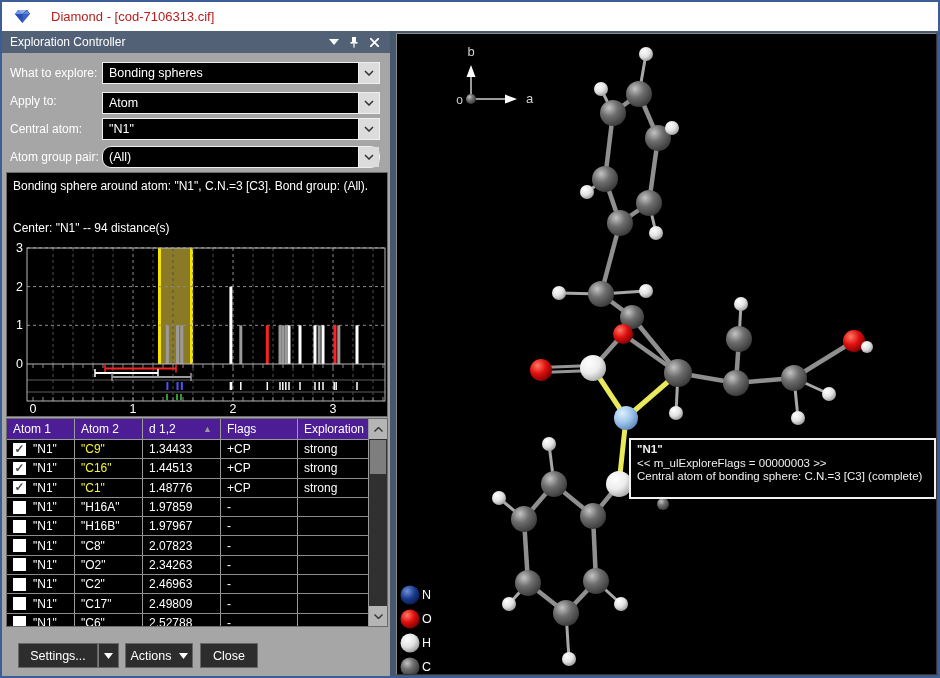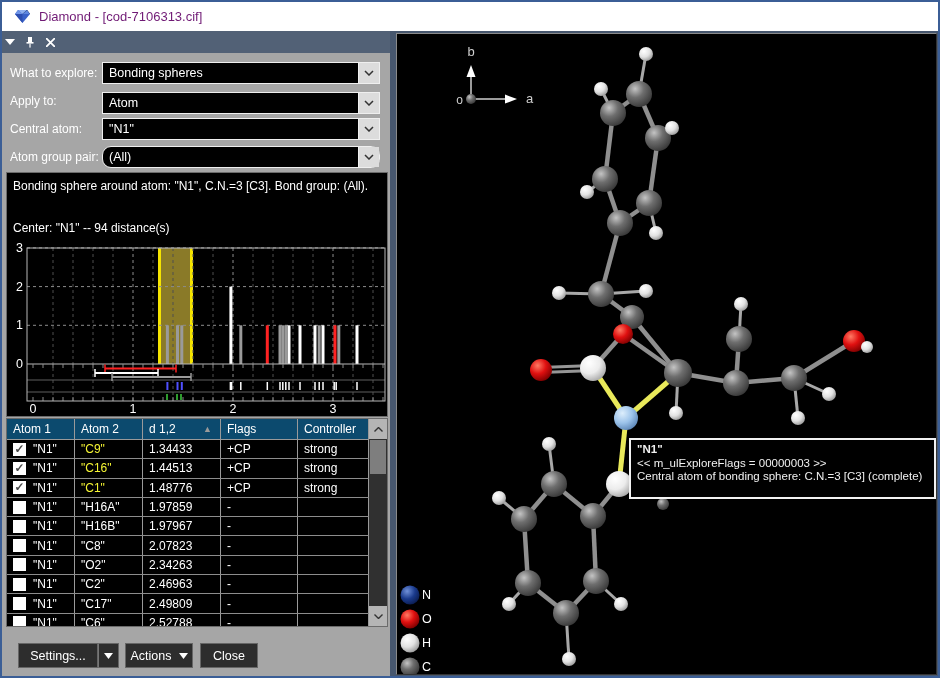--- a/index.html
+++ b/index.html
@@ -1,21 +1,21 @@
 <!DOCTYPE html>
 <html><head>
 <meta charset="utf-8">
 <style>
   * { margin:0; padding:0; box-sizing:border-box; }
   html,body { width:940px; height:678px; overflow:hidden; background:#3b5e96;
               font-family:"Liberation Sans", sans-serif; }
   .abs { position:absolute; }
   #titlebar { left:2px; top:2px; width:936px; height:29px; background:#ffffff;
               display:flex; align-items:center; }
-  #titlebar .title { font-size:13px; color:#701a75; margin-left:8px; }
+  #titlebar .title { font-size:13px; color:#b91c1c; margin-left:20px; }
   #app-icon { margin-left:12px; width:17px; height:15px; }
   #workspace { left:2px; top:31px; width:936px; height:645px; background:#47576e; }
 
   
   #panel { left:0; top:0; width:388px; height:645px; background:#a6a6a6; }
   #panel-header { left:0; top:0; width:388px; height:22px; background:#526176;
                   display:flex; align-items:center; color:#fff; font-size:12px; }
   #panel-header .ptitle { margin-left:8px; flex:1; }
   .hicon { width:16px; height:16px; display:flex; align-items:center; justify-content:center; margin-right:4px; cursor:default; }
 
@@ -27,21 +27,21 @@
                  display:flex; align-items:center; justify-content:center; }
 
   #info-panel { left:4px; top:141px; width:382px; height:245px; background:#000;
                 border:1px solid #6b6b6b; color:#fff; }
   #info-line   { position:absolute; left:6px; top:6px;  font-size:12px; white-space:nowrap; }
   #center-line { position:absolute; left:6px; top:48px; font-size:12px; white-space:nowrap; }
   #chart-svg { position:absolute; left:0; top:70px; }
 
   #table { left:4px; top:387px; width:382px; height:209px; background:#000; border:1px solid #6b6b6b; overflow:hidden; }
   #thead { position:absolute; left:0; top:0; height:21px; width:362px; display:flex;
-           border-bottom:1px solid #9a9a9a; background:#0c4a6e; z-index:2; }
+           border-bottom:1px solid #9a9a9a; background:#4c1d95; z-index:2; }
   .hcell { color:#fff; font-size:12px; display:flex; align-items:center; padding-left:6px;
            border-right:1px solid #9a9a9a; position:relative; }
   .sort-arrow { position:absolute; right:8px; color:#9a9a9a; font-size:9px; }
   #tbody { position:absolute; left:0; top:21px; width:362px; }
   .trow { display:flex; height:19.3px; border-bottom:1px solid #8c8c8c; background:#000; }
   .tcell { color:#fff; font-size:12px; display:flex; align-items:center; padding-left:6px;
            border-right:1px solid #9a9a9a; overflow:hidden; white-space:nowrap; }
   .cbx { width:13px; height:13px; background:#fff; margin-right:7px; flex:none;
          display:flex; align-items:center; justify-content:center;
          font-size:12px; font-weight:bold; color:#4a4a4a; line-height:11px; }
@@ -74,20 +74,21 @@
     <polygon points="16,5 8.5,5 13,1" fill="#5d86e0"></polygon>
     <polygon points="8.5,14 8.5,5 1,5" fill="#2c4eb0"></polygon>
   </svg>
   <span class="title">Diamond - [cod-7106313.cif]</span>
 </div>
 
 <div id="workspace" class="abs">
 
   <div id="panel" class="abs">
     <div id="panel-header" class="abs">
+      <span class="ptitle">Exploration Controller</span>
       <span class="hicon">
         <svg width="10" height="6" viewBox="0 0 10 6">
             <polygon points="0,0 10,0 5,6" fill="#fff"></polygon>
           </svg>
       </span>
       <span class="hicon">
         <svg width="10" height="12" viewBox="0 0 10 12">
           <rect x="3" y="1" width="4" height="5" fill="#fff"></rect>
           <rect x="1.5" y="6" width="7" height="1.6" fill="#fff"></rect>
           <rect x="4.4" y="7.6" width="1.2" height="4" fill="#fff"></rect>
@@ -299,21 +300,21 @@
           <text x="16" y="8.899999999999991" fill="#fff" font-size="12.5" text-anchor="end">3</text>
         </svg>
     </div>
 
     <div id="table" class="abs">
       <div id="thead">
           <div class="hcell" style="width: 68px;">Atom 1</div>
           <div class="hcell" style="width: 68px;">Atom 2</div>
           <div class="hcell" style="width: 78px;">d 1,2<span class="sort-arrow">▲</span></div>
           <div class="hcell" style="width: 77px;">Flags</div>
-          <div class="hcell" style="width: 71px;">Controller</div>
+          <div class="hcell" style="width: 71px;">Exploration</div>
         </div>
       <div id="tbody">
           <div class="trow">
             <div class="tcell" style="width: 68px;">
               <span class="cbx">✓</span>
               <span>"N1"</span>
             </div>
             <div class="tcell" style="width: 68px; color: rgb(245, 245, 51);">"C9"</div>
             <div class="tcell" style="width: 78px;">1.34433</div>
             <div class="tcell" style="width: 77px;">+CP</div>

